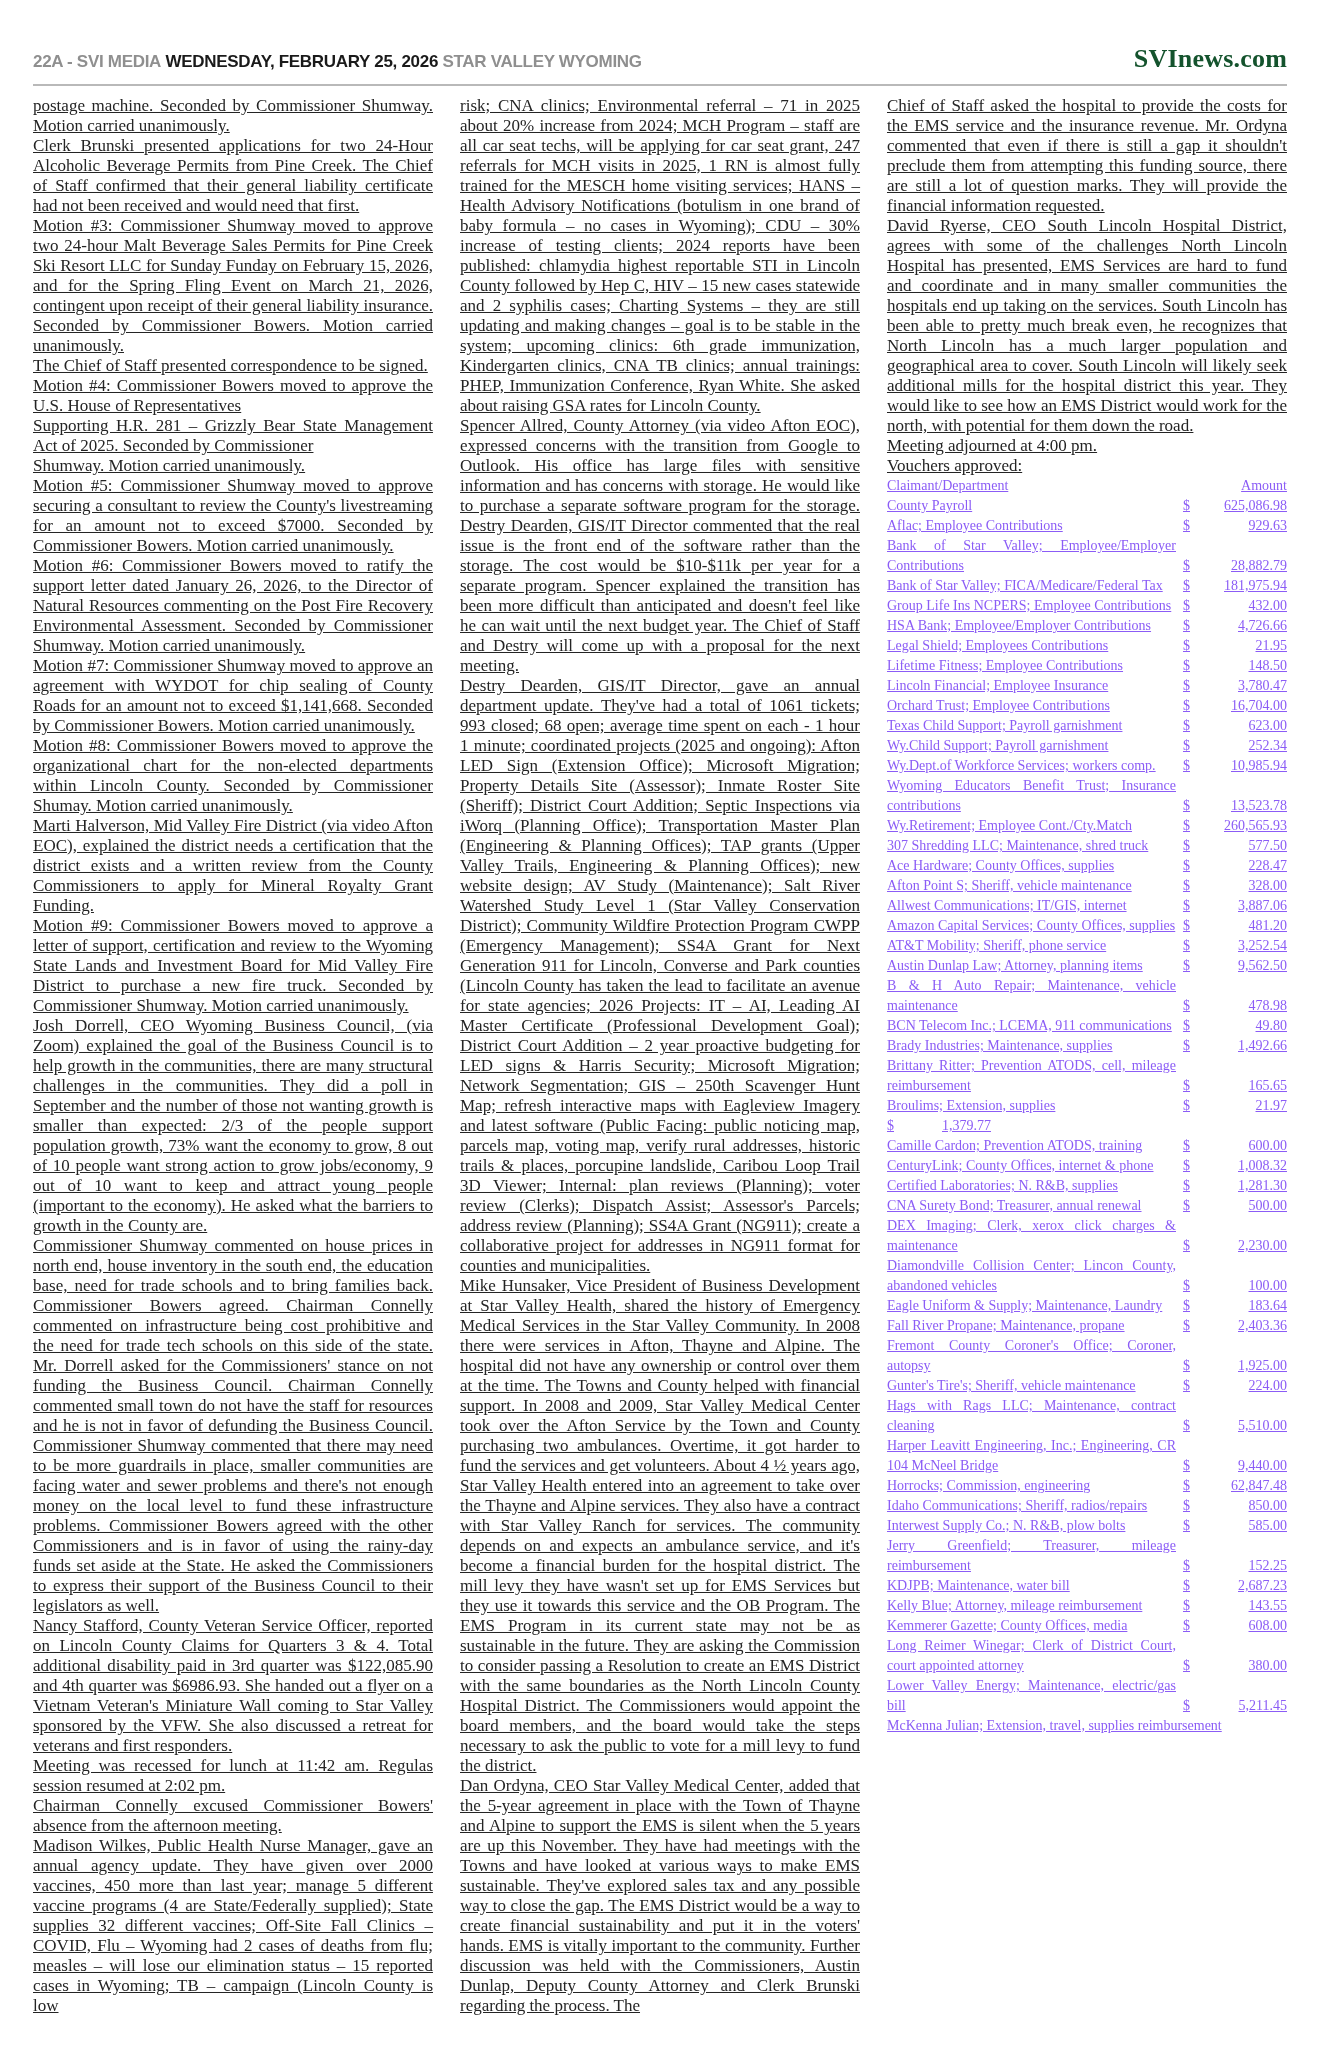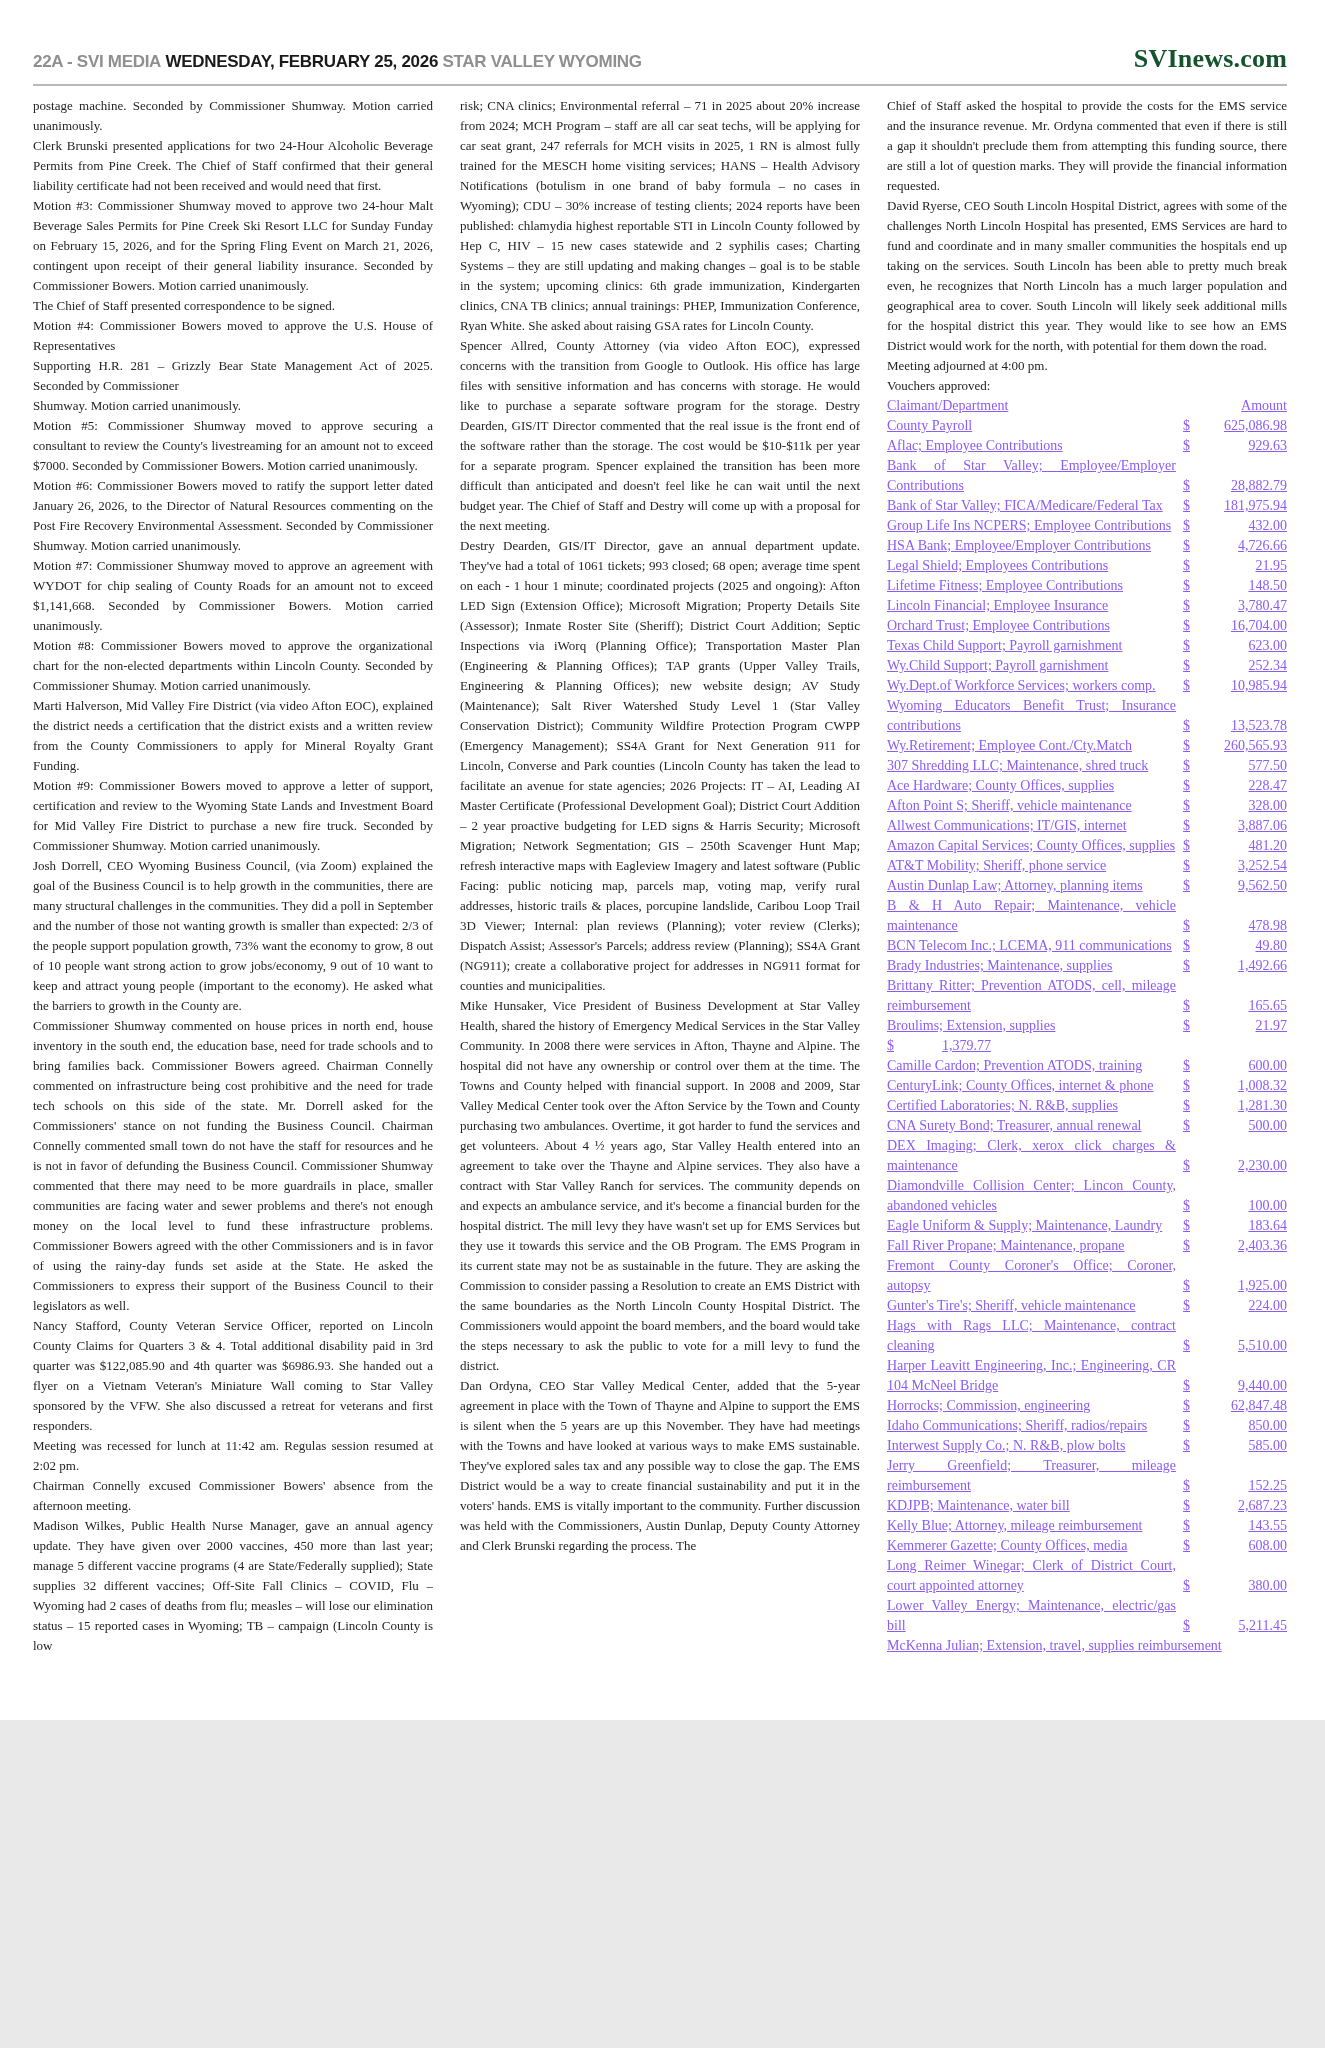--- a/index.html
+++ b/index.html
@@ -1,18 +1,18 @@
 <!DOCTYPE html>
 <html><head>
 <meta charset="utf-8">
 <style>
   html,body{margin:0;padding:0;background:#e9e9e9;}
   #page{
     position:relative;
-    width:1325px;height:1720px;
+    width:1325px;height:2048px;
     background:#ffffff;
     margin:0 auto;
     overflow:hidden;
     font-family:"Liberation Serif", serif;
     color:#222;
   }
   
   #masthead{
     position:absolute;left:33px;right:38px;top:44px;
     display:flex;align-items:baseline;justify-content:space-between;
@@ -32,23 +32,24 @@
     border-top:2px solid #b9b9b9;height:0;
   }
   
   #columns{
     position:absolute;left:33px;right:38px;top:96px;bottom:0;
     display:flex;gap:27px;
   }
   .col{flex:1 1 0;min-width:0;}
   .para{
     margin:0;
-    font-size:13px;line-height:20px;
+    font-size:17px;line-height:20px;
     text-align:justify;
     color:#242424;
+    text-decoration:underline;
   }
   
   .vrow{
     display:flex;align-items:flex-end;
     font-size:14px;line-height:20px;color:#8b5cf6;text-decoration:underline;
   }
   .vname{flex:1 1 auto;min-width:0;text-align:justify;padding-right:7px;}
   .vamt{
     flex:0 0 104px;display:flex;justify-content:space-between;
     white-space:nowrap;

